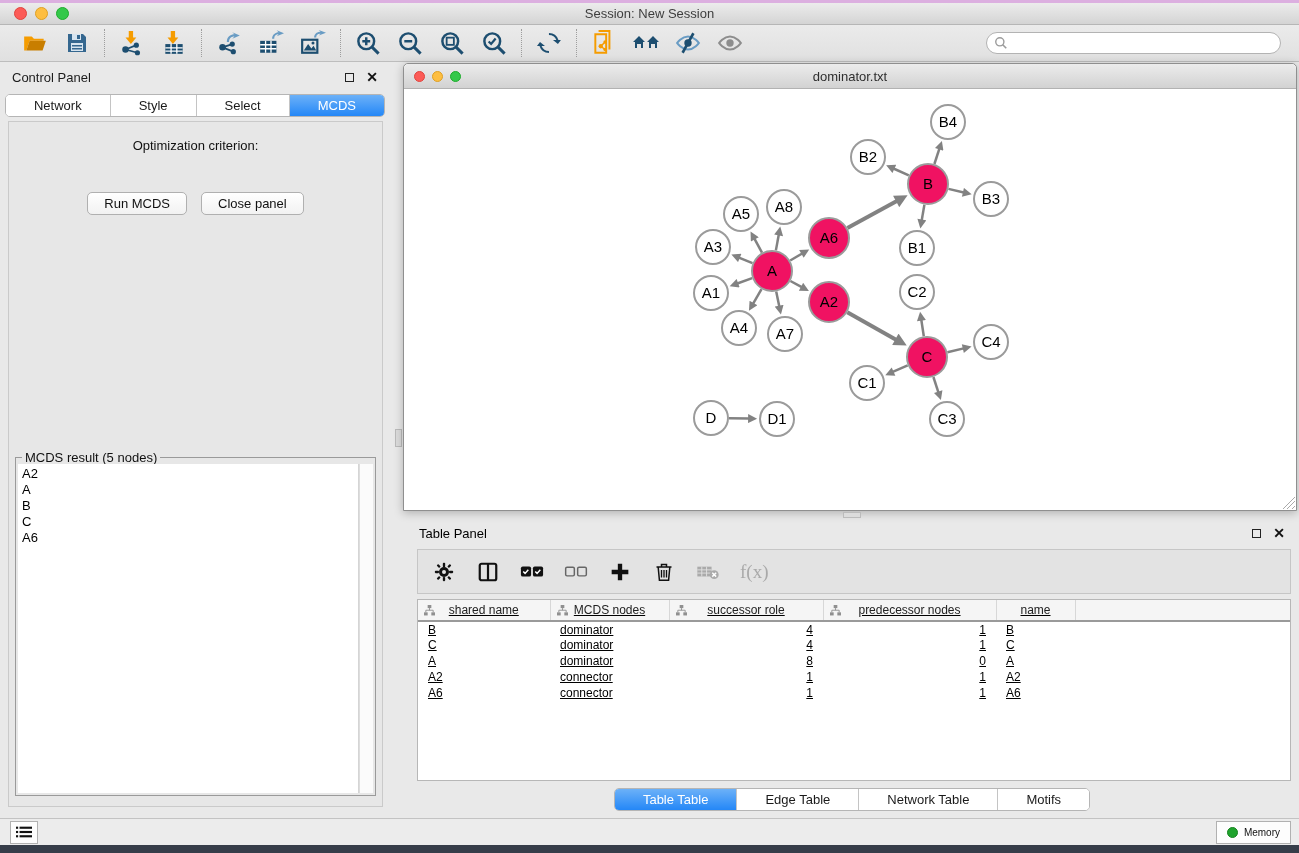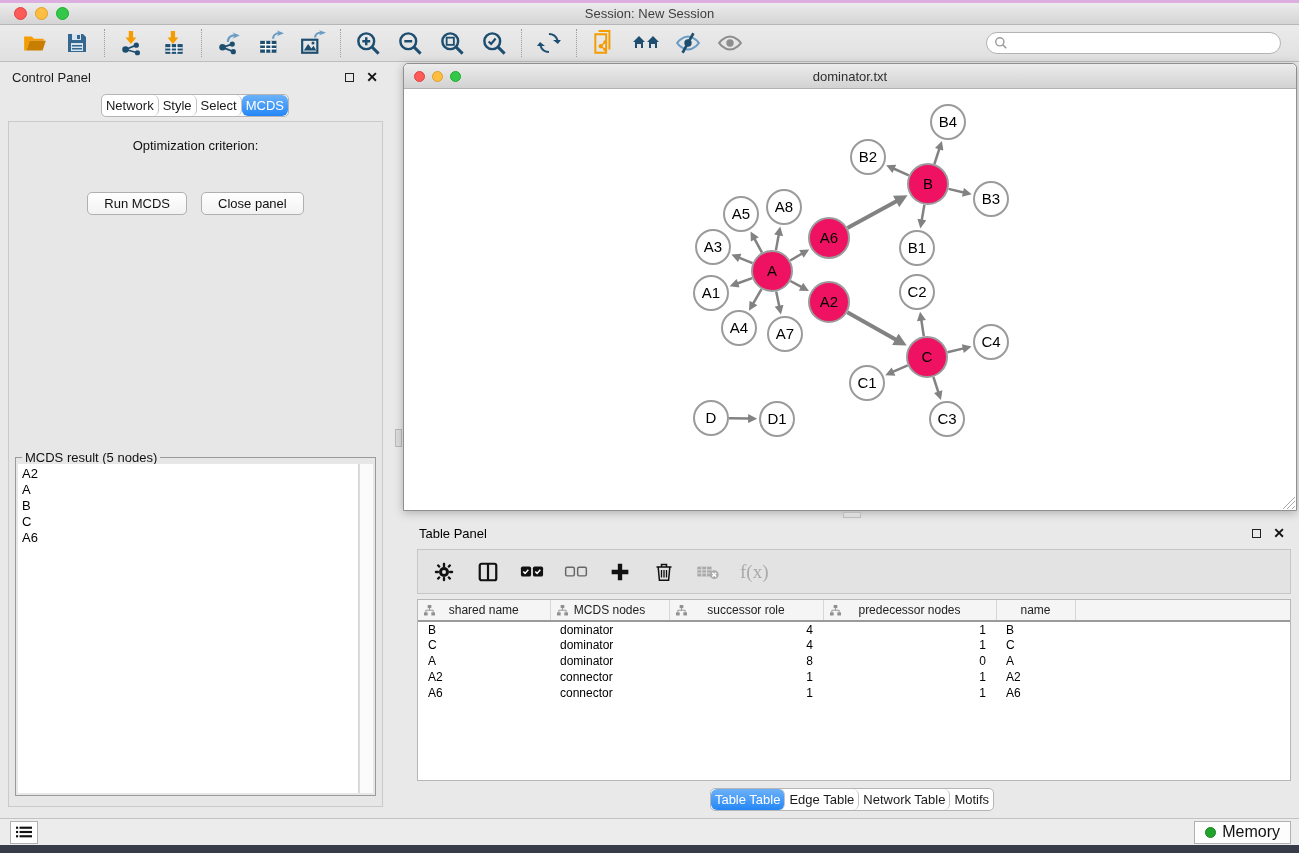--- a/index.html
+++ b/index.html
@@ -35,21 +35,21 @@
 
   
   .control-panel { position:absolute; left:0; top:62px; width:390px; height:753px; }
   .panel-head { height:30px; display:flex; align-items:center; padding:0 12px; }
   .panel-head .ptitle { font-size:13px; color:#1c1c1c; }
   .panel-head .spacer { flex:1; }
   .float-box { width:9px; height:9px; border:1.5px solid #222; display:inline-block; margin-right:12px; }
   .close-x { font-size:14px; font-weight:bold; color:#111; line-height:1; }
   .seg-tabs { display:flex; justify-content:center; margin-top:2px; }
   .seg { display:flex; border:1px solid #b5b5b5; border-radius:5px; overflow:hidden; background:#fff; }
-  .seg-tab { padding:3px 4px; font-size:13px; color:#1a1a1a; background:#fff; border-right:1px solid #c4c4c4; cursor:default;border-radius:6px; }
+  .seg-tab { padding:3px 28px; font-size:13px; color:#1a1a1a; background:#fff; border-right:1px solid #c4c4c4; cursor:default; }
   .seg-tab:last-child { border-right:none; }
   .seg-tab.active { background:linear-gradient(#6cb1f8,#2487f7); color:#fff; }
   .cp-body { position:absolute; left:8px; top:59px; width:375px; height:686px;
     background:#e7e7e7; border:1px solid #cacaca; }
   .crit-label { text-align:center; font-size:13px; color:#111; margin-top:16px; }
   .dropdown { position:absolute; left:35px; top:36px; width:313px; height:23px; background:#fff;
     border:1px solid #ababab; border-radius:4px; display:flex; align-items:center; }
   .dropdown .dval { flex:1; font-size:13px; color:#111; padding-left:8px; white-space:nowrap; }
   .dd-step { width:19px; height:21px; margin-right:1px; border-radius:3px;
     background:linear-gradient(#6cb1f8,#2487f7); display:flex; flex-direction:column;
@@ -83,36 +83,36 @@
   .splitter-h { position:absolute; left:843px; top:512px; width:18px; height:6px; background:#dcdcdc; border:1px solid #bbb; }
 
   
   .table-panel { position:absolute; left:405px; top:518px; width:894px; height:297px; }
   .tp-toolbar { position:absolute; left:12px; top:31px; width:874px; height:45px;
     background:#e3e3e3; border:1px solid #c6c6c6; display:flex; align-items:center; gap:20px; padding-left:14px; }
   .tp-btn { display:flex; align-items:center; justify-content:center; width:24px; height:24px; }
   .fx-label { font-family:"Liberation Serif", serif; font-size:19px; color:#a9a9a9; }
   .node-table { position:absolute; left:12px; top:81px; width:874px; height:182px;
     background:#fff; border:1px solid #b7b7b7; overflow:hidden; }
-  table.grid { border-collapse:collapse; width:874px; table-layout:fixed; font-size:12px; color:#000; }
+  table.grid { border-collapse:collapse; width:874px; table-layout:fixed; font-size:12px; color:#000;text-decoration:underline; }
   table.grid th { height:21px; background:#f5f5f5; border-right:1px solid #d7d7d7; border-bottom:2px solid #9a9a9a;
     font-weight:normal; font-size:12px; color:#222; text-align:center; position:relative; white-space:nowrap; }
   table.grid th .hicon { position:absolute; left:6px; top:5px; }
   table.grid td { height:16px; padding:0 10px; white-space:nowrap; }
   td.num { text-align:right; }
   .tp-tabs { position:absolute; left:0; top:270px; width:894px; display:flex; justify-content:center; }
   .tp-head { height:30px; display:flex; align-items:center; padding:0 14px; }
 
   
   .statusbar { position:absolute; left:0; top:818px; width:1299px; height:27px;
     background:#ececec; border-top:1px solid #c3c3c3; display:flex; align-items:center; }
   .list-btn { width:28px; height:23px; margin-left:10px; background:#fdfdfd; border:1px solid #b1b1b1;
     display:flex; align-items:center; justify-content:center; }
   .memory-btn { margin-left:auto; margin-right:8px; height:23px; background:#fdfdfd; border:1px solid #b1b1b1;
-    display:flex; align-items:center; gap:6px; padding:0 10px; font-size:16px; color:#111; }
+    display:flex; align-items:center; gap:6px; padding:0 10px; font-size:10px; color:#111; }
   .mem-dot { width:11px; height:11px; border-radius:50%; background:#1fa32d; border:1px solid #15831f; }
 
   svg { display:block; }
   .navy { fill:#1d4e70; } .orange { fill:#f59c00; } .steel { fill:#699cc4; }
 </style>
 </head>
 <body>
 
 <div class="desktop-top"></div>
 

